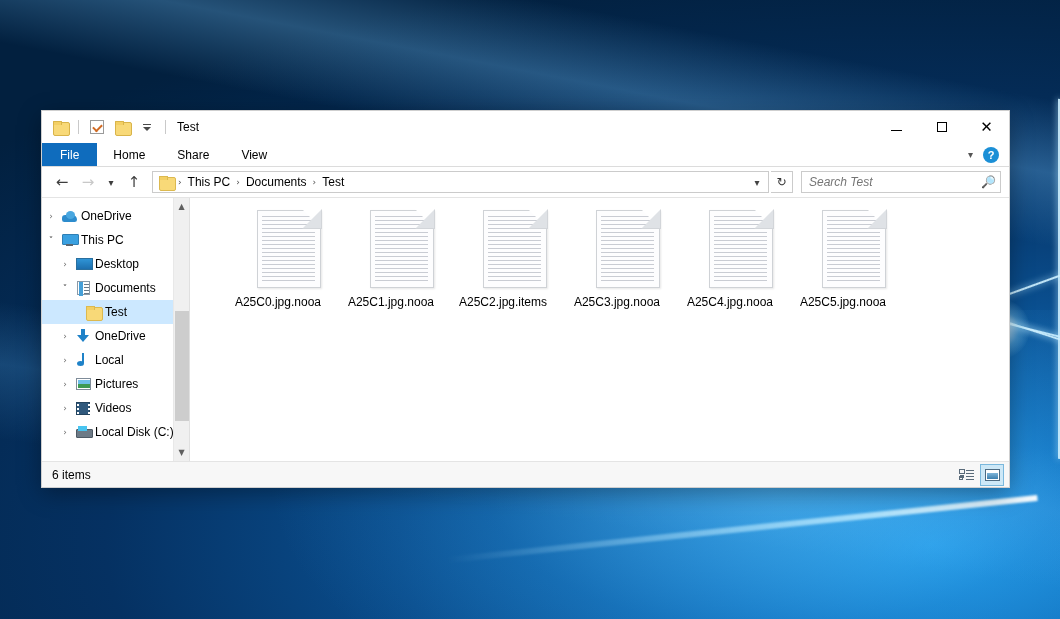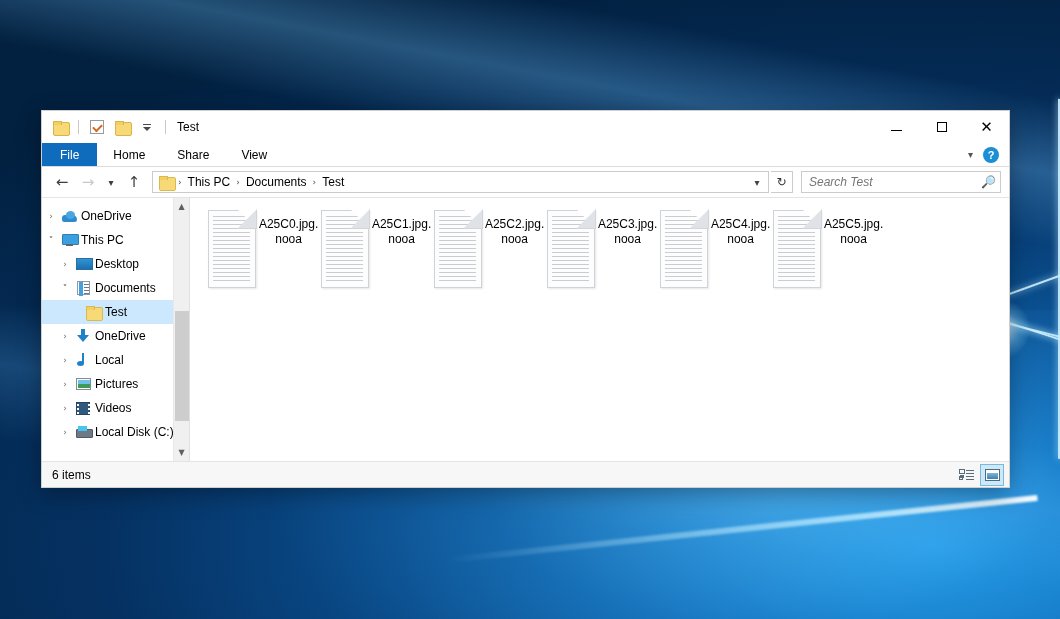--- a/index.html
+++ b/index.html
@@ -265,21 +265,21 @@
   }
   .sb-track { flex: 1; width: 16px; position: relative; }
   .sb-thumb {
     position: absolute; left: 1px; width: 14px; top: 96px; height: 110px; background: #cdcdcd;
   }
 
   
   .content { flex: 1; background: #fff; padding: 10px 0 0 18px; position: relative; overflow: hidden; }
   .files { display: flex; flex-wrap: wrap; gap: 0; }
   .file-item {
-    width: 113px; height: 122px; display: flex; flex-direction: row; align-items: flex-start;
+    width: 113px; height: 122px; display: flex; flex-direction: column; align-items: flex-end;
     padding-top: 2px;
   }
   .doc-icon { width: 64px; height: 78px; position: relative; }
   .doc-page {
     position: absolute; inset: 0; background: #fdfdfe;
     border: 1px solid #cfd2d6; box-shadow: 1px 1px 2px rgba(0,0,0,.10);
   }
   .doc-lines {
     position: absolute; left: 5px; right: 6px; top: 6px; bottom: 6px;
     background: repeating-linear-gradient(
@@ -529,21 +529,21 @@
           <div class="file-label">A25C1.jpg.nooa</div>
         </div>
 
         <div class="file-item">
           <div class="doc-icon">
             <div class="doc-page"></div>
               <div class="doc-lines"></div>
             <div class="doc-fold-mask"></div>
               <div class="doc-corner"></div>
           </div>
-          <div class="file-label">A25C2.jpg.nooa</div>
+          <div class="file-label">A25C2.jpg.items</div>
         </div>
 
         <div class="file-item">
           <div class="doc-icon">
             <div class="doc-page"></div>
               <div class="doc-lines"></div>
             <div class="doc-fold-mask"></div>
               <div class="doc-corner"></div>
           </div>
           <div class="file-label">A25C3.jpg.nooa</div>

